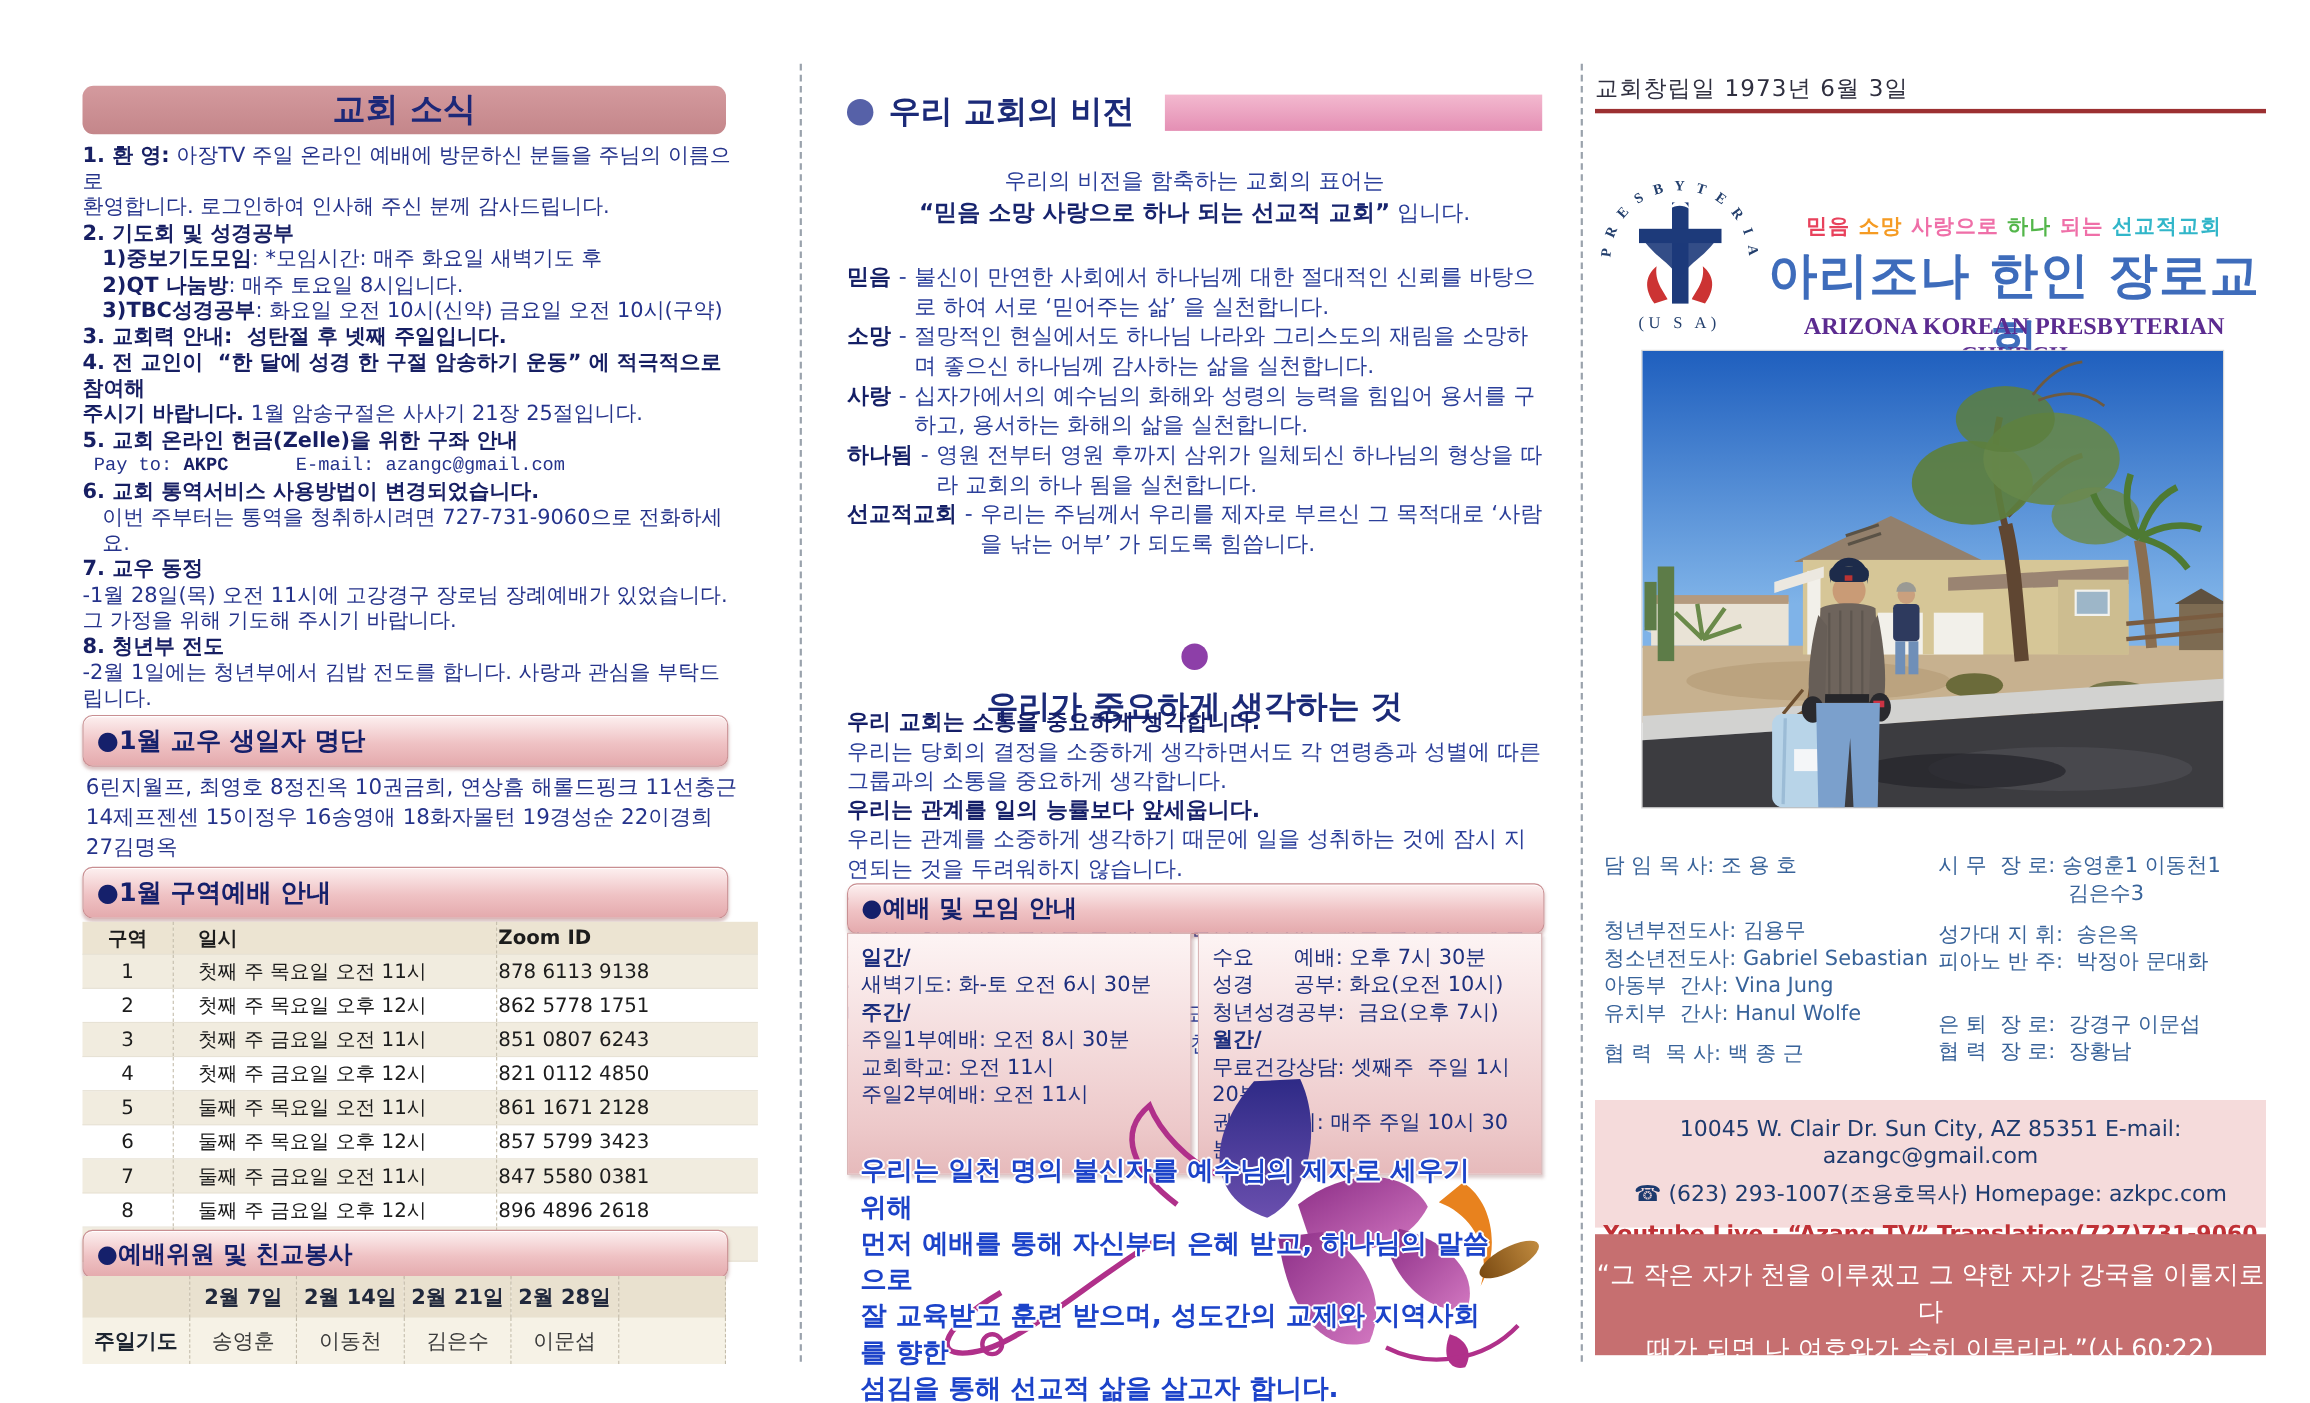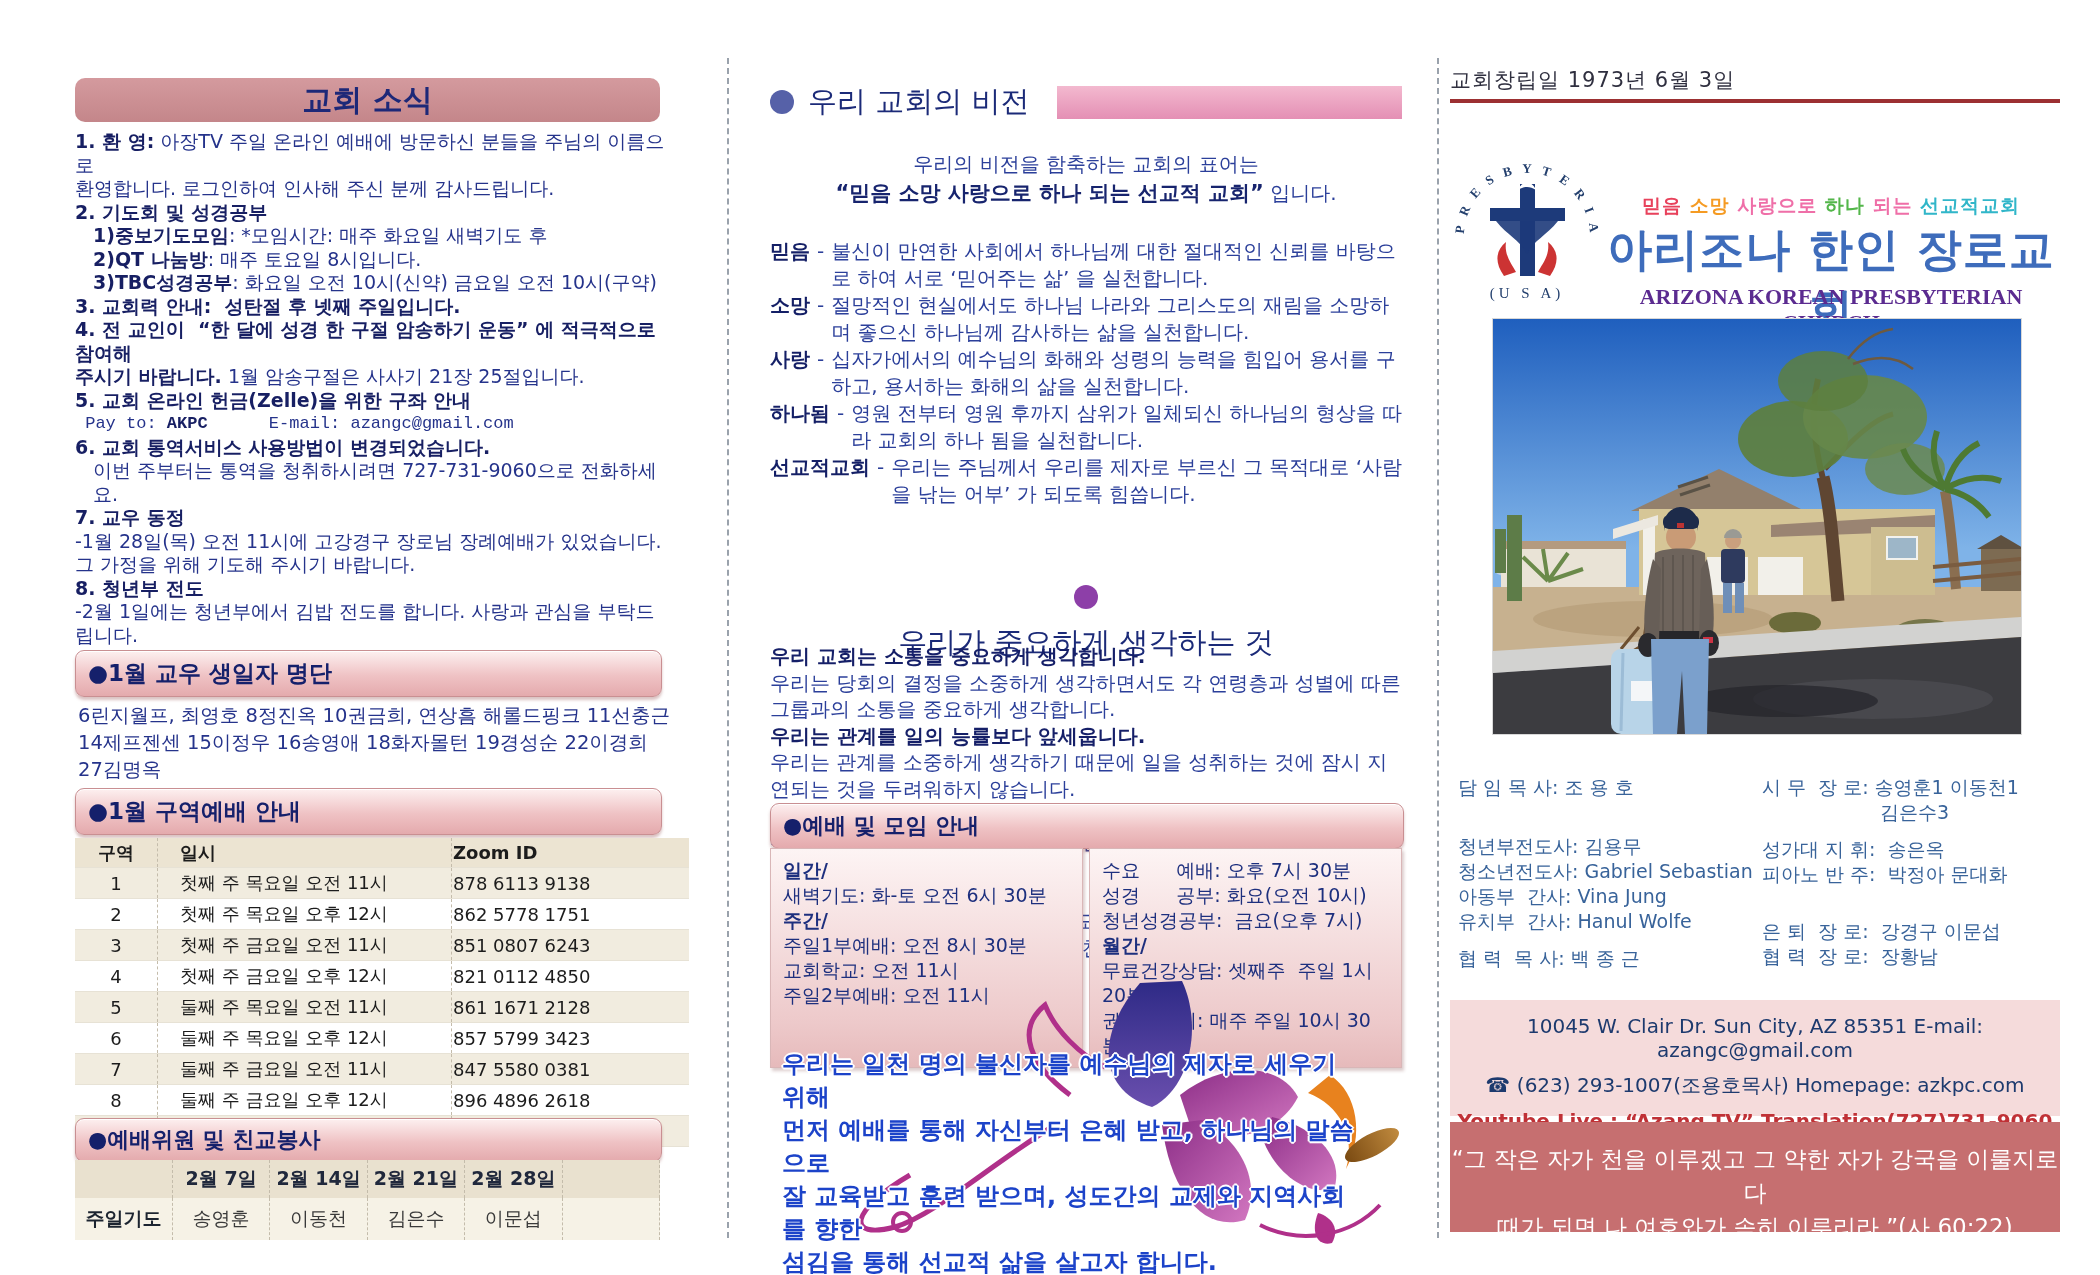--- a/index.html
+++ b/index.html
@@ -43,21 +43,21 @@
   .ctable th{background:#e9e1cf;height:36px;font-weight:bold;color:#20283c;}
   .ctable td{background:#f6f2e6;height:40px;text-align:center;color:#3a3a3a;}
   .ctable td.lbl{font-weight:bold;color:#1c2430;}
   .ctable td,.ctable th{border-right:1px dashed #c4bcab;}
 
   
   .mhead{display:flex;align-items:center;gap:14px;}
   .mbullet{width:24px;height:24px;border-radius:50%;flex:0 0 24px;}
   .mbullet.b1{background:#5661a8;}
   .mbullet.b2{background:#8d3fa8;}
-  .mtitle{font-size:29px;font-weight:normal;color:#1b2a78;white-space:nowrap;}
+  .mtitle{font-size:29px;font-weight:bold;color:#1b2a78;white-space:nowrap;}
   .mbar{height:33px;flex:1;margin-left:14px;background:linear-gradient(#f3b9cf,#e48fb4);}
   .mh1{left:770px;top:82px;width:632px;}
   .mh2{left:770px;top:585px;width:632px;flex-direction:column;}
   .vintro{left:770px;top:150px;width:632px;text-align:center;color:#2b3f9a;font-size:20px;line-height:29px;}
   .vintro .b{font-weight:bold;color:#17246e;font-size:21px;}
   .vlist{left:770px;top:238px;width:636px;color:#2b3f9a;font-size:20px;line-height:26.5px;}
   .vitem{display:flex;margin-bottom:1px;}
   .vterm{font-weight:bold;color:#141f66;white-space:nowrap;}
   .vdash{padding:0 7px;white-space:pre;}
   .vtext{flex:1;}

